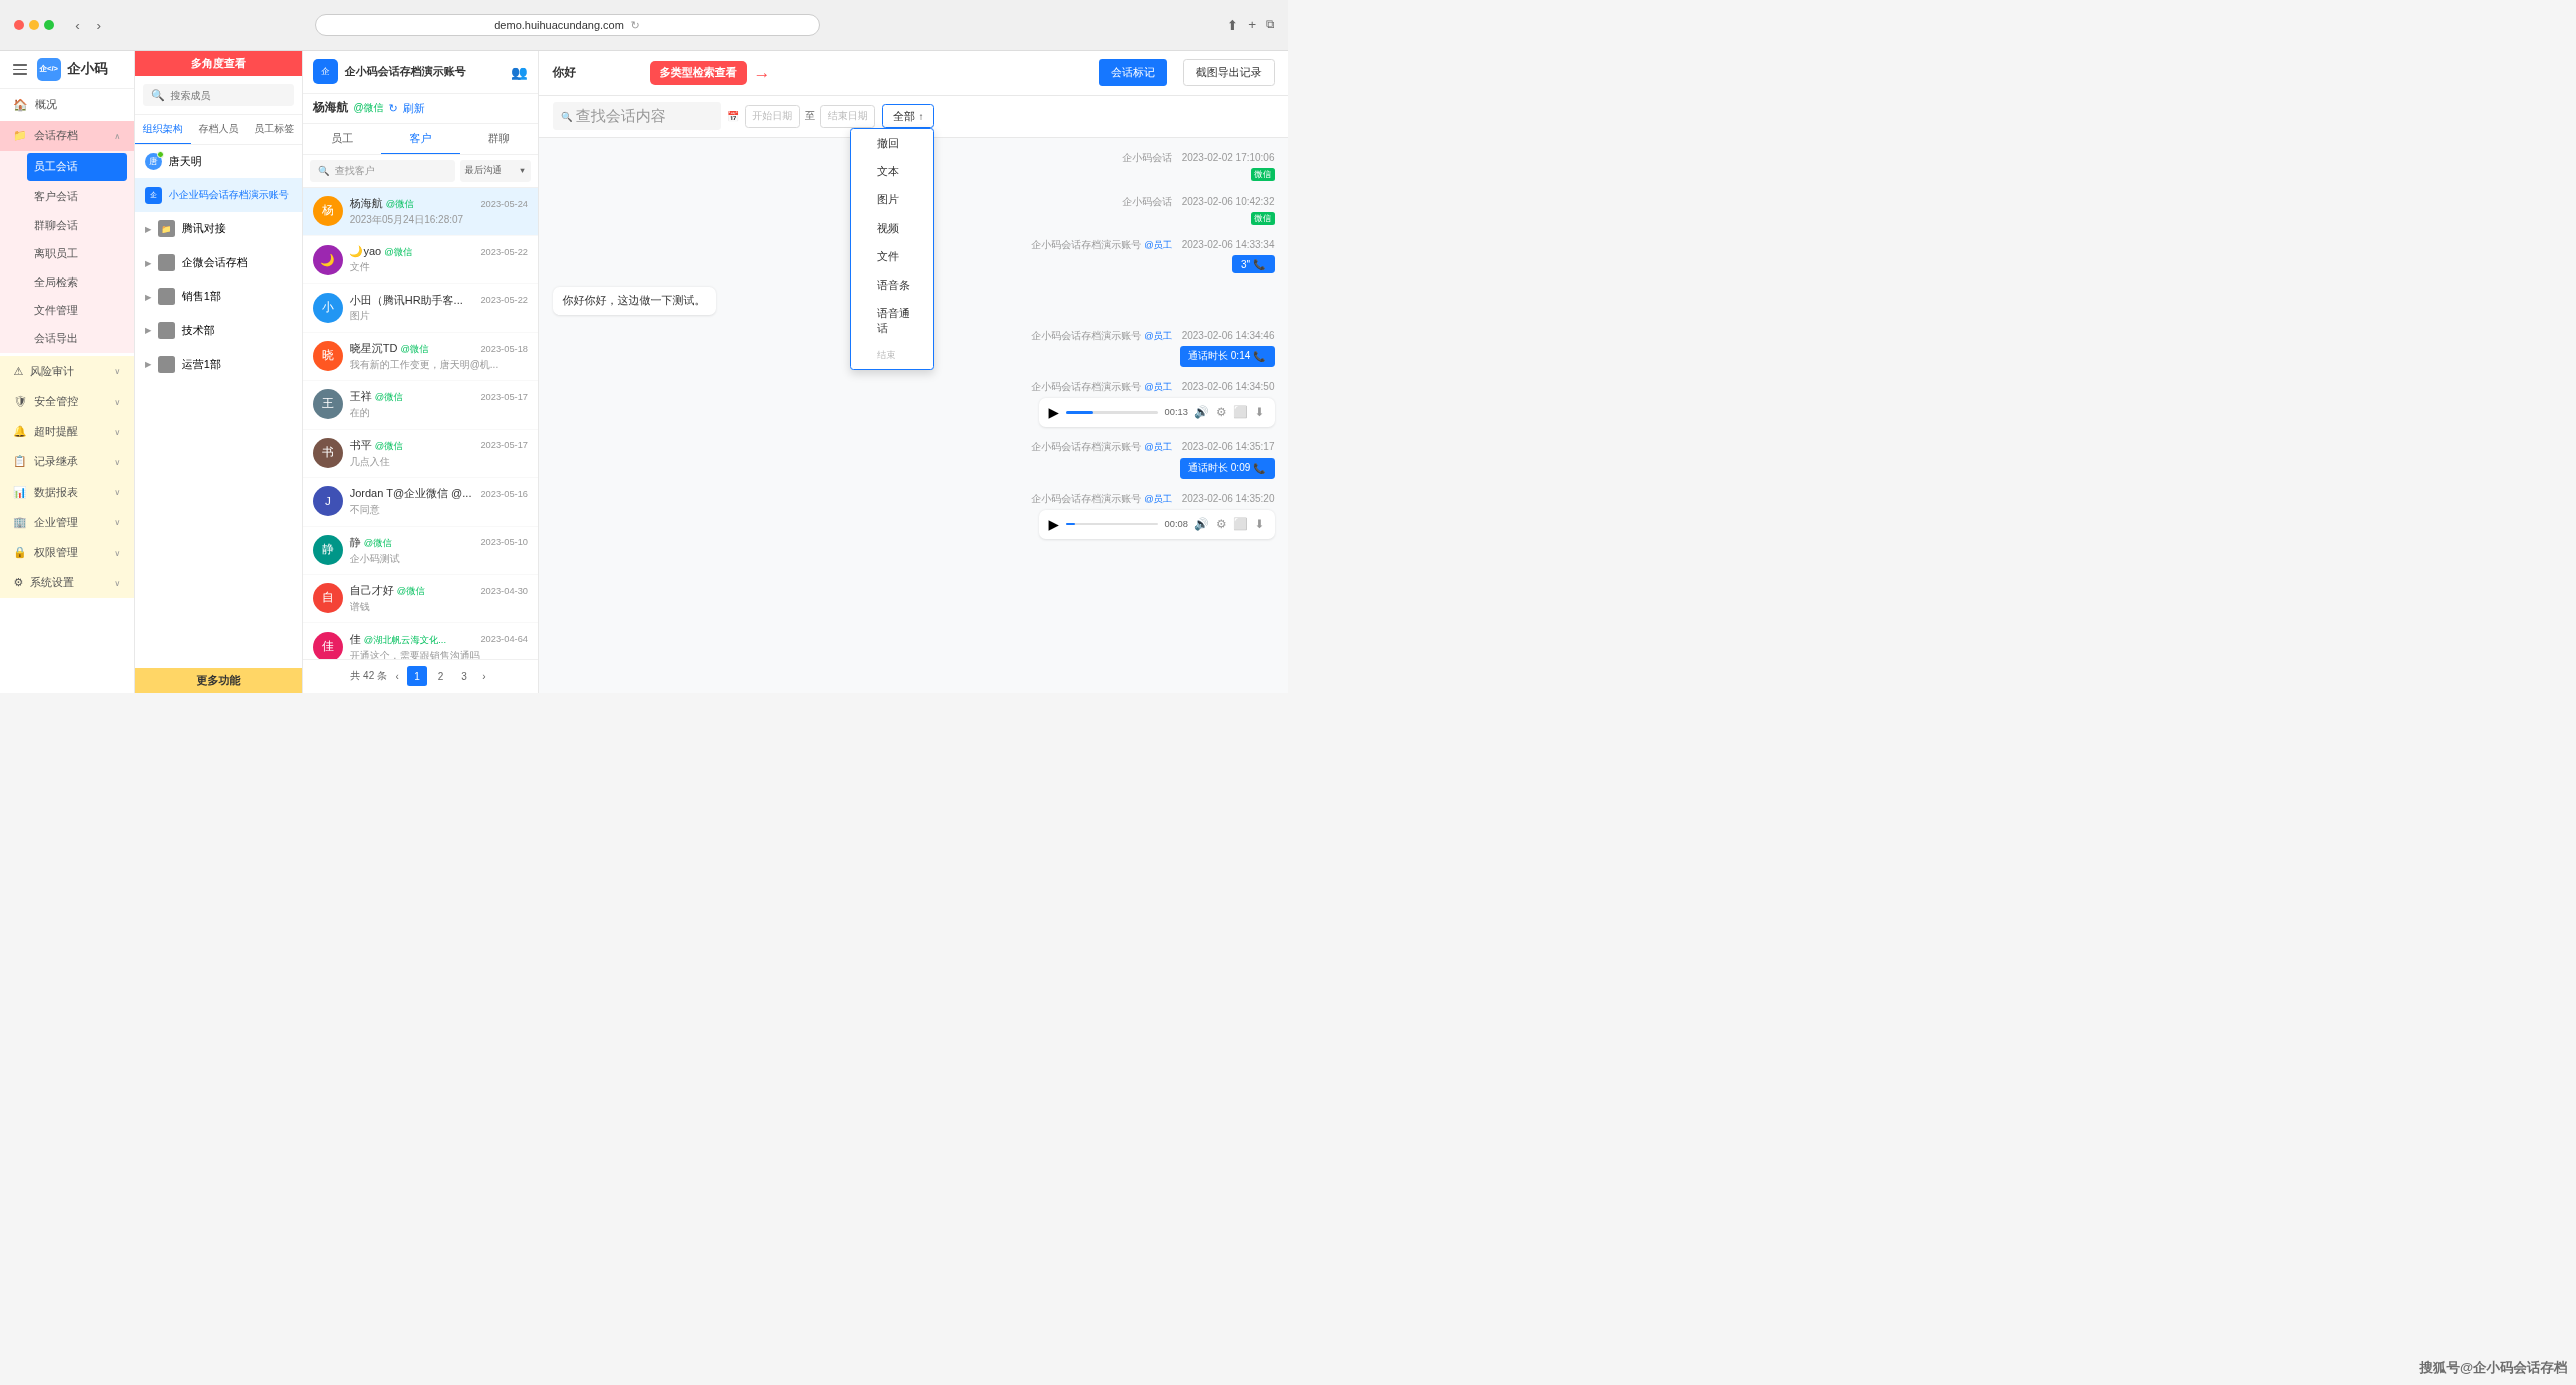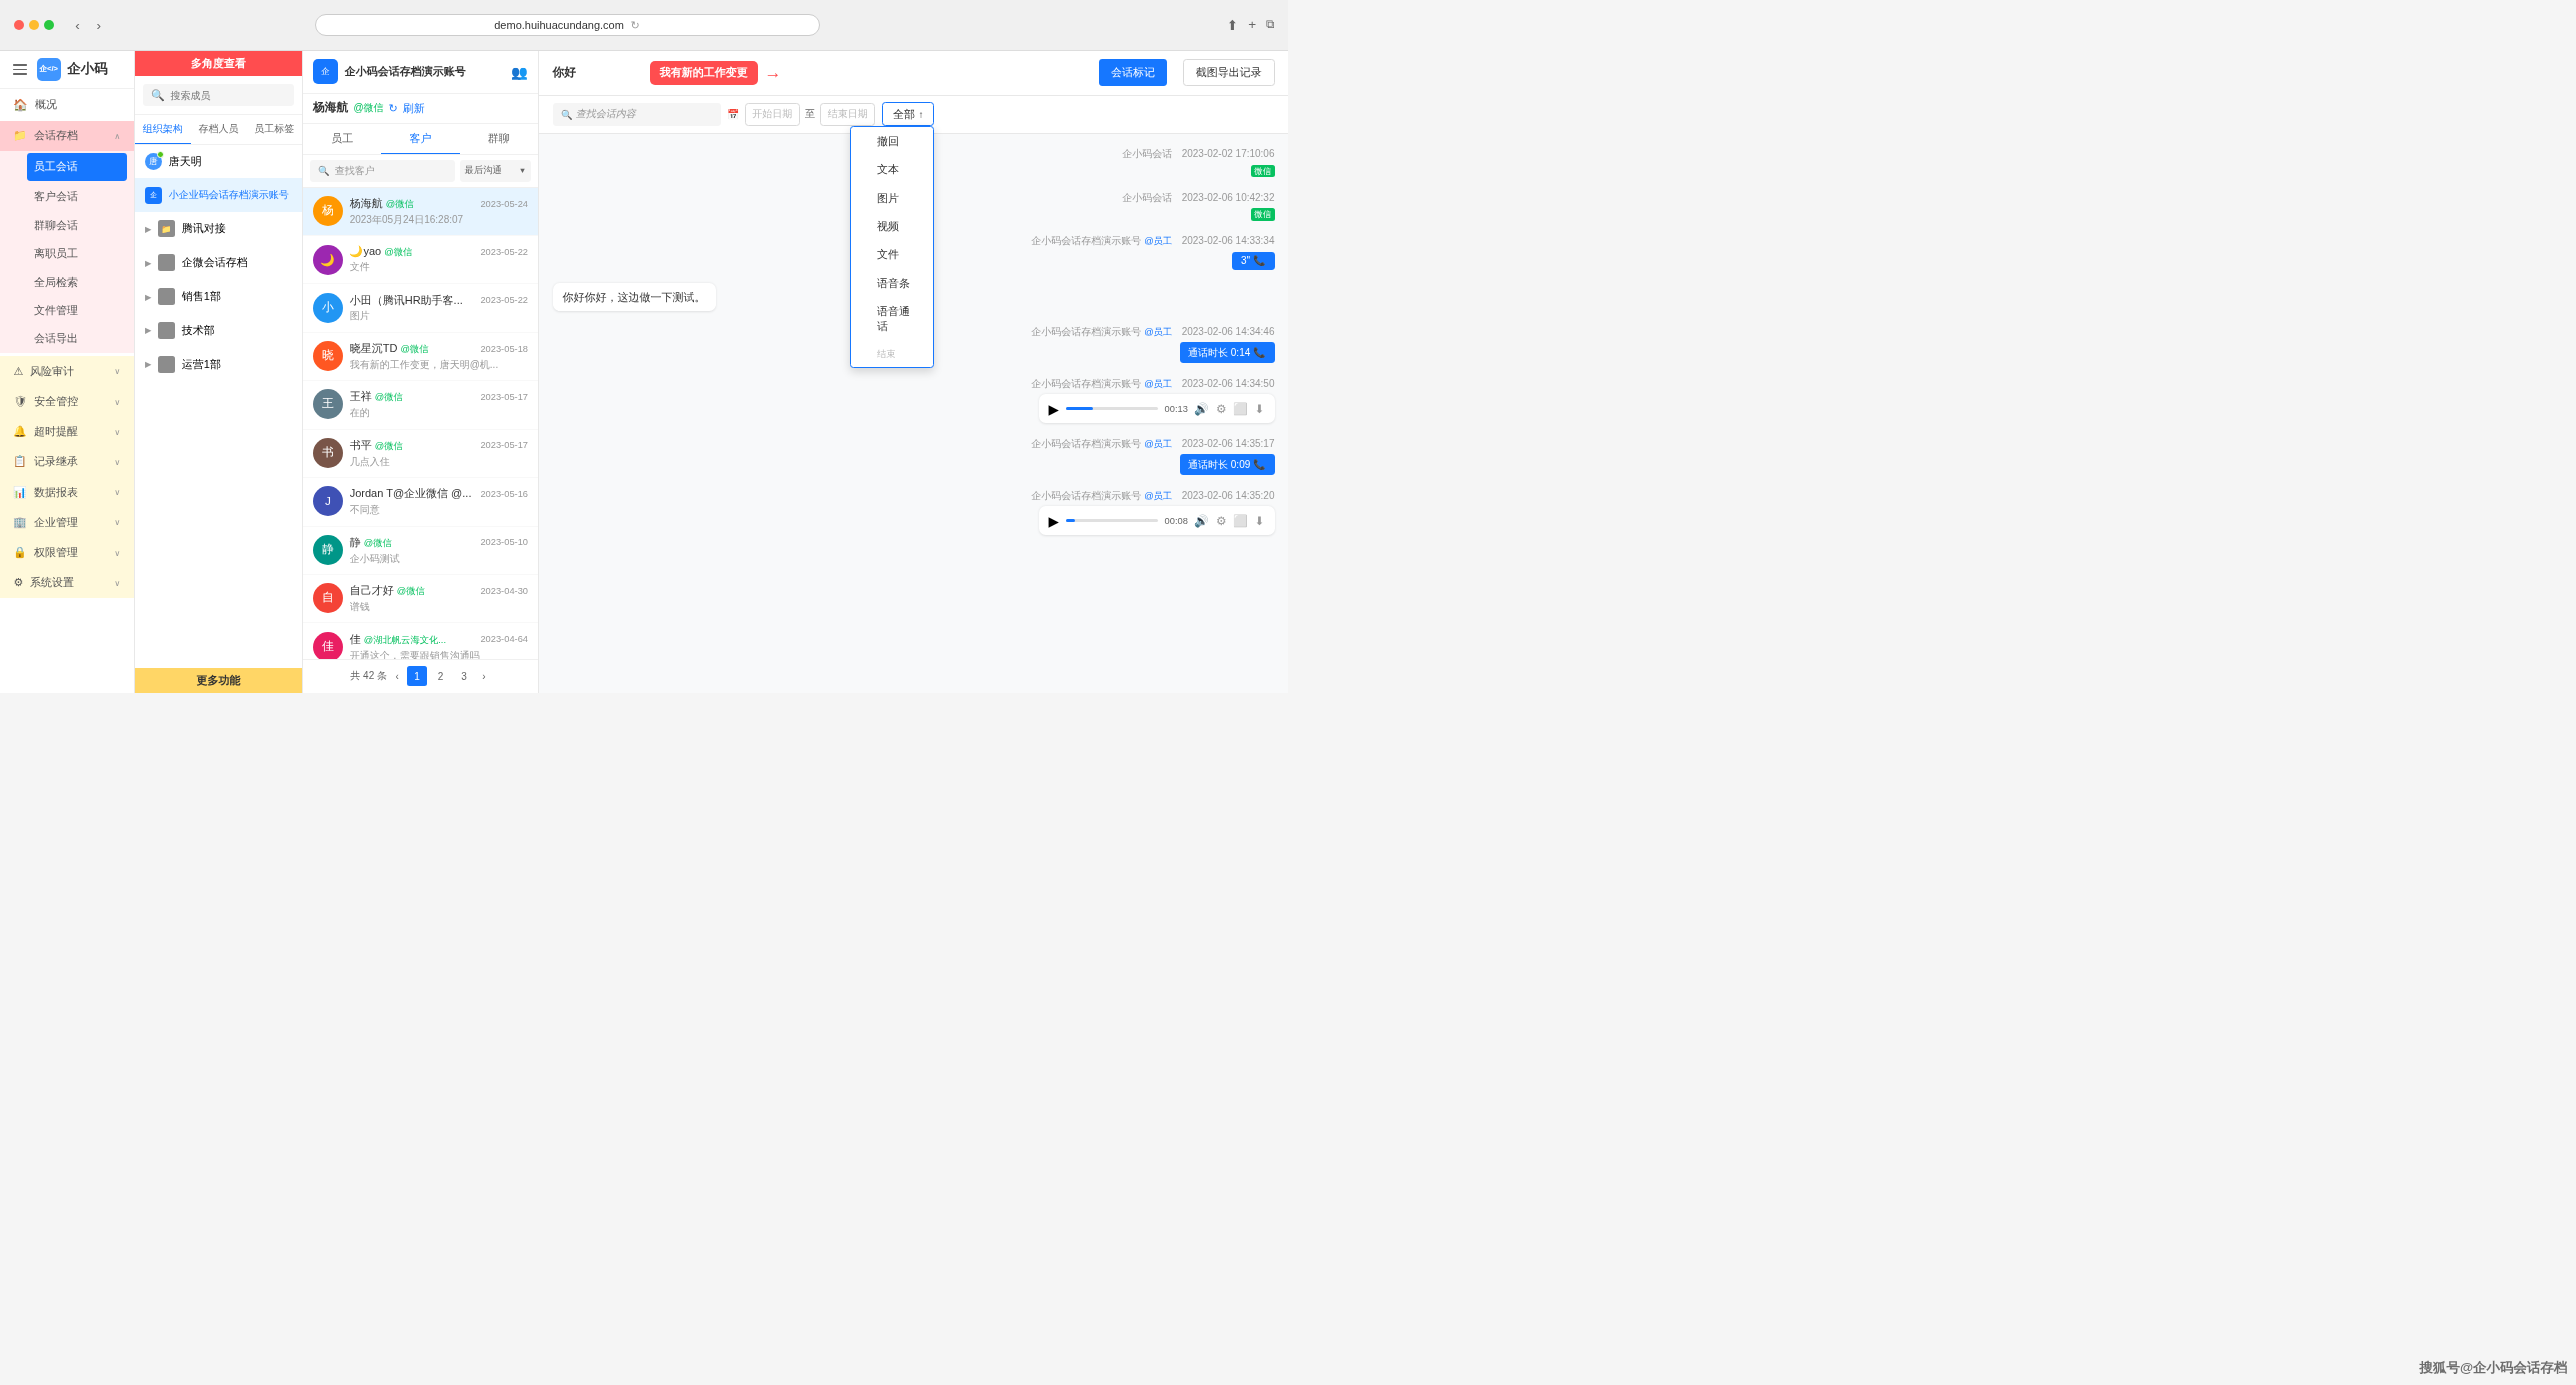--- a/index.html
+++ b/index.html
@@ -484,34 +484,34 @@
       </div>
     </div>
 
     <div class="panel-chat">
 
       <div class="chat-header">
         <span style="font-size:11.8px;font-weight:600;color:#333;">你好</span>
 
         <div style="display:flex;align-items:center;gap:6.7px;margin-left:67px;">
           <div style="background:#ff4d4f;color:white;padding:4.2px 10px;border-radius:5px;font-size:11px;font-weight:bold;">
-            <span>我有新的工作变更</span>
+            <span>多类型检索查看</span>
           </div>
           <span style="color:#ff4d4f;font-size:17px;">→</span>
         </div>
         <div class="chat-actions">
           <button class="btn-primary">会话标记</button>
           <button class="btn-secondary">截图导出记录</button>
         </div>
       </div>
 
       <div class="chat-filters">
         <div class="filter-input">
           <span style="font-size:9.3px;">🔍</span>
-          <span style="font-size:10px;color:#999;font-style:italic;">查找会话内容</span>
+          <span style="font-size:15px;color:#999;">查找会话内容</span>
         </div>
         <div class="date-range">
           <span style="font-size:10px;">📅</span>
           <div class="date-input">
             <span style="color:#bbb;font-size:10px;">开始日期</span>
           </div>
           <span>至</span>
           <div class="date-input">
             <span style="color:#bbb;font-size:10px;">结束日期</span>
           </div>

